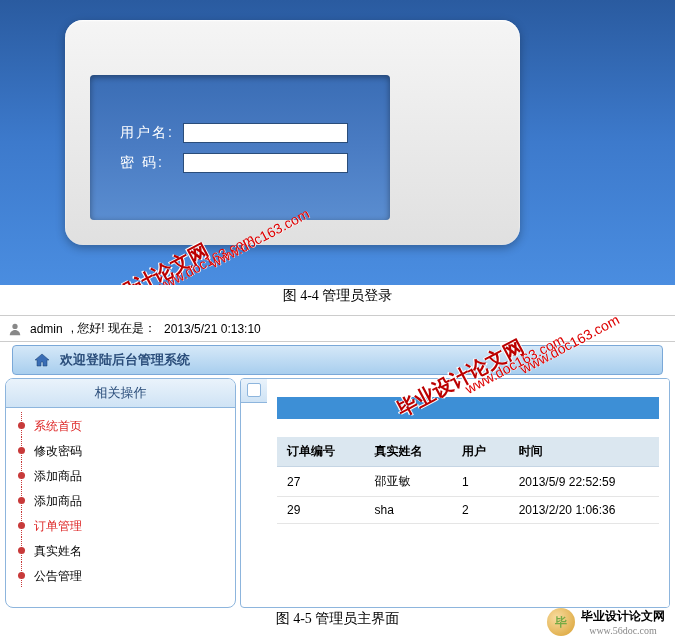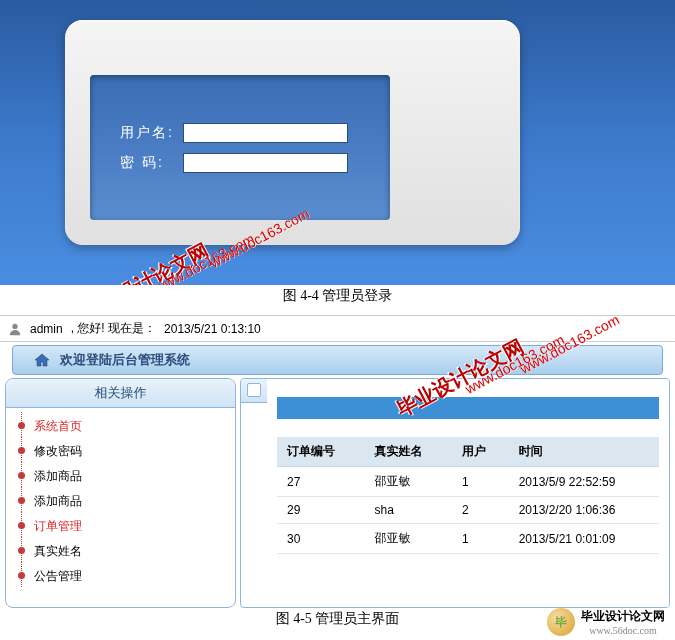--- a/index.html
+++ b/index.html
@@ -125,26 +125,20 @@
                   <td>邵亚敏</td>
                   <td>1</td>
                   <td>2013/5/9 22:52:59</td>
                 </tr>
                 <tr>
                   <td>29</td>
                   <td>sha</td>
                   <td>2</td>
                   <td>2013/2/20 1:06:36</td>
                 </tr>
-                <tr>
-                  <td>30</td>
-                  <td>邵亚敏</td>
-                  <td>1</td>
-                  <td>2013/5/21 0:01:09</td>
-                </tr>
               </tbody>
           </table>
         </div>
       </div>
     </div>
 
     <div class="wm wm-big" style="left:405px; top:80px;">毕业设计论文网</div>
     <div class="wm wm-red" style="left:470px; top:65px;">www.doc163.com</div>
     <div class="wm wm-red" style="left:525px; top:45px;">www.doc163.com</div>
   </div>

